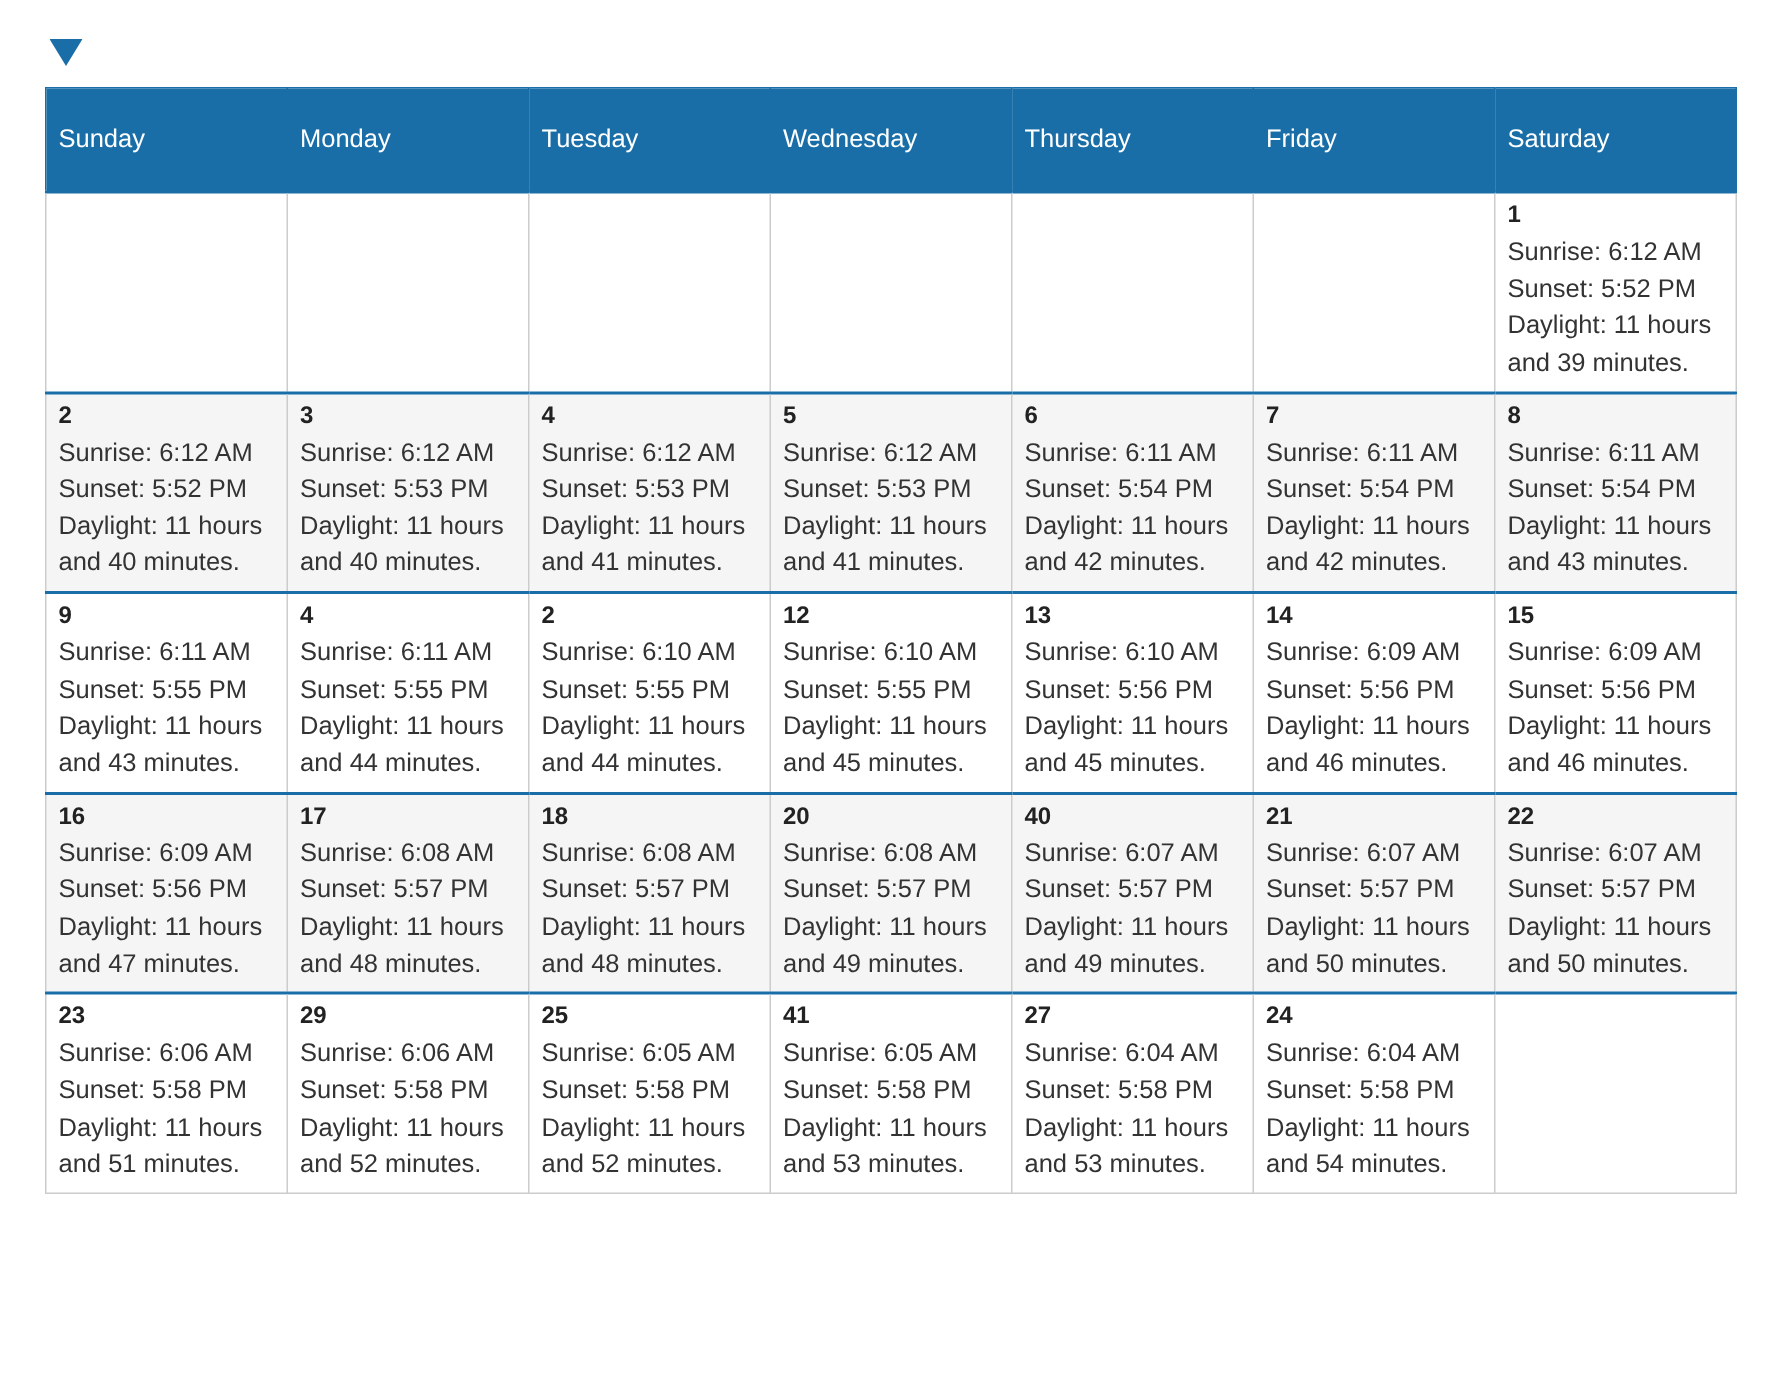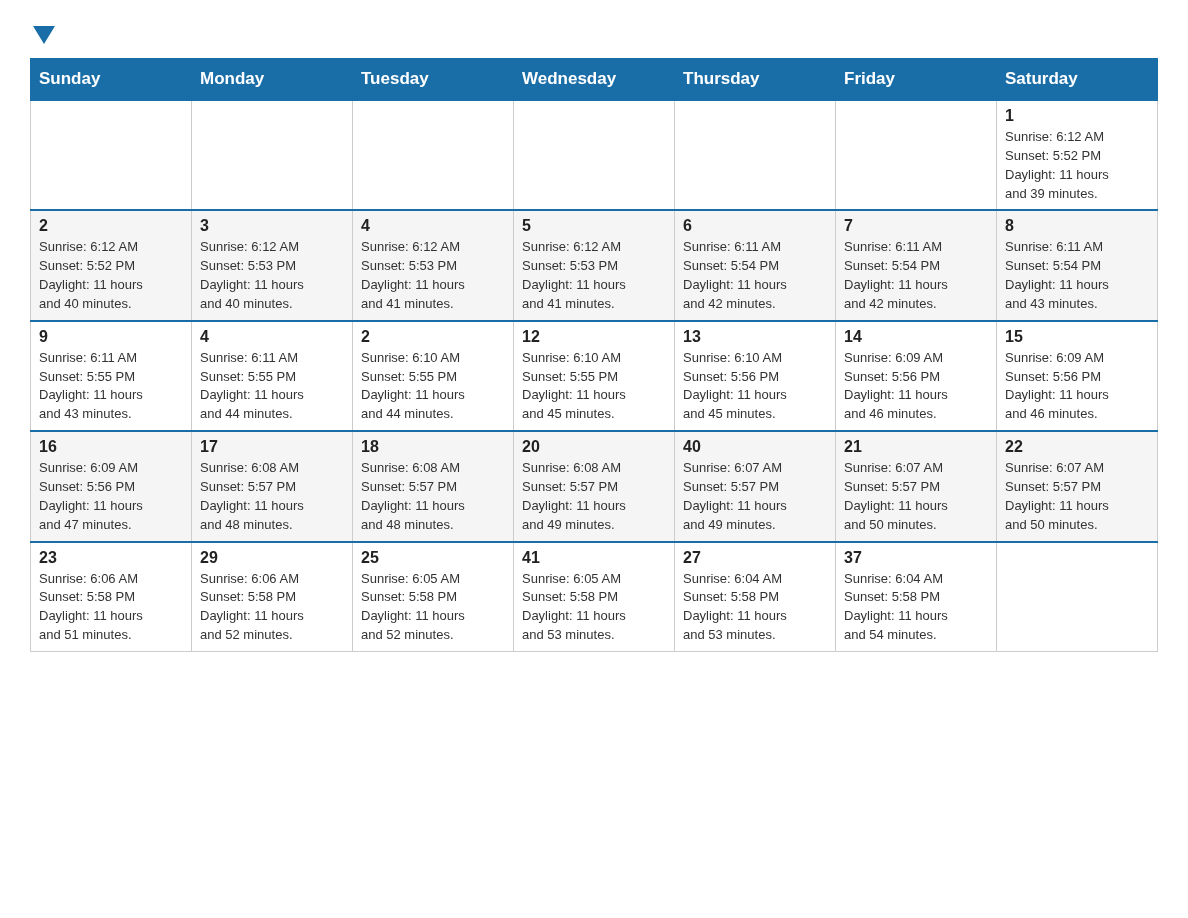--- a/index.html
+++ b/index.html
@@ -52,23 +52,23 @@
       margin-top: 4px;
     }
     .calendar {
       width: 100%;
       border-collapse: collapse;
       margin-top: 10px;
     }
     .calendar th {
       background: #1a6ea8;
       color: #fff;
-      padding: 10px 8px;
+      padding: 24px 8px;
       font-size: 17px;
-      font-weight: bold;
+      font-weight: normal;
       text-align: left;
       border: 1px solid #1a6ea8;
     }
     .calendar td {
       vertical-align: top;
       border: 1px solid #ccc;
       padding: 6px 8px;
       width: calc(100% / 7);
       min-height: 110px;
       height: 110px;
@@ -81,21 +81,21 @@
     .calendar tr:nth-child(odd) td {
       background: #fff;
     }
     .day-num {
       font-size: 16px;
       font-weight: bold;
       color: #222;
       margin-bottom: 3px;
     }
     .day-info {
-      font-size: 13px;
+      font-size: 17px;
       color: #333;
       line-height: 1.45;
     }
     .empty-cell {
       background: #f9f9f9;
     }
     .week-row td {
       border-top: 2px solid #1a6ea8;
     }
     .logo-line2 {
@@ -338,21 +338,21 @@
 and 53 minutes.</div>
         </td>
         <td>
           <div class="day-num">27</div>
           <div class="day-info" style="white-space: pre-line;">Sunrise: 6:04 AM
 Sunset: 5:58 PM
 Daylight: 11 hours
 and 53 minutes.</div>
         </td>
         <td>
-          <div class="day-num">37</div>
+          <div class="day-num">24</div>
           <div class="day-info" style="white-space: pre-line;">Sunrise: 6:04 AM
 Sunset: 5:58 PM
 Daylight: 11 hours
 and 54 minutes.</div>
         </td>
         <td class="empty-cell"></td>
       </tr>
     </tbody>
 </table>
 

